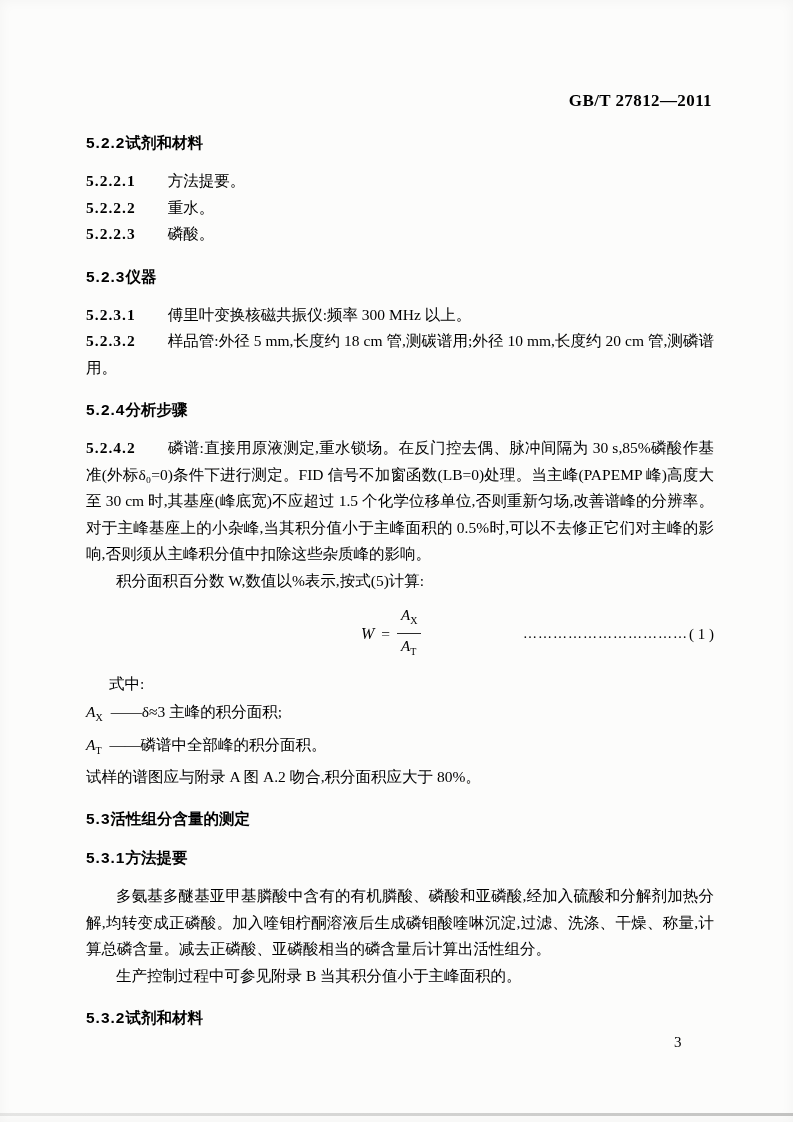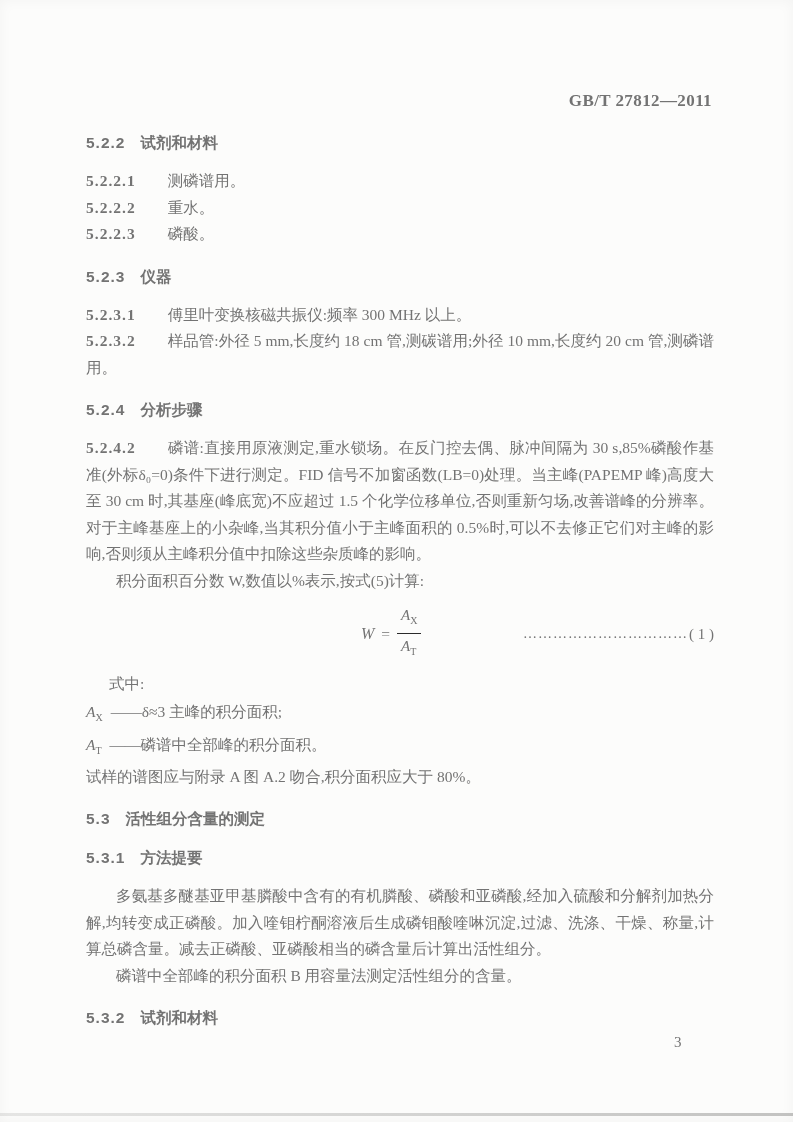--- a/index.html
+++ b/index.html
@@ -3,21 +3,21 @@
 <meta charset="utf-8">
 <style>
   html, body { margin: 0; padding: 0; background: #f3f3f2; }
   .page {
     position: relative;
     width: 793px;
     height: 1122px;
     background: #fcfcfb;
     overflow: hidden;
     font-family: "Liberation Serif", "DejaVu Serif", serif;
-    color: #737373;
+    color: #000000;
     box-shadow: inset 0 0 14px rgba(0,0,0,0.04);
   }
   .std-header {
     position: absolute;
     top: 91px;
     left: 0;
     width: 712px;
     text-align: right;
     font-size: 17px;
     font-weight: bold;
@@ -33,21 +33,21 @@
     line-height: 26px;
   }
   .clause-heading {
     font-family: "Liberation Sans", "DejaVu Sans", sans-serif;
     font-weight: bold;
     font-size: 15.5px;
     line-height: 20px;
     margin: 19px 0 15px;
   }
   .content > .clause-heading:first-child { margin-top: 0; }
-  .clause-heading .clause-num { margin-right: 15px; letter-spacing: 1px; }
+  .clause-heading .clause-num { letter-spacing: 1px; }
   .clause-item {
     text-align: justify;
     line-height: 26.5px;
     margin: 0;
   }
   .clause-item .clause-num {
     font-family: Liberation Serif, serif;
     font-weight: bold;
     margin-right: 32px;
     letter-spacing: 1px;
@@ -101,21 +101,21 @@
   }
 </style>
 </head>
 <body>
 
 <div class="page">
   <div class="std-header">GB/T 27812—2011</div>
 
   <main class="content" id="content">
       <div class="clause-heading"><span class="clause-num">5.2.2</span><span class="clause-text">试剂和材料</span></div>
-      <div class="clause-item"><span class="clause-num">5.2.2.1</span><span class="clause-text">测磷谱用。</span></div>
+      <div class="clause-item"><span class="clause-num">5.2.2.1</span><span class="clause-text">方法提要。</span></div>
       <div class="clause-item"><span class="clause-num">5.2.2.2</span><span class="clause-text">重水。</span></div>
       <div class="clause-item"><span class="clause-num">5.2.2.3</span><span class="clause-text">磷酸。</span></div>
       <div class="clause-heading"><span class="clause-num">5.2.3</span><span class="clause-text">仪器</span></div>
       <div class="clause-item"><span class="clause-num">5.2.3.1</span><span class="clause-text">傅里叶变换核磁共振仪:频率 300 MHz 以上。</span></div>
       <div class="clause-item"><span class="clause-num">5.2.3.2</span><span class="clause-text">样品管:外径 5 mm,长度约 18 cm 管,测碳谱用;外径 10 mm,长度约 20 cm 管,测磷谱用。</span></div>
       <div class="clause-heading"><span class="clause-num">5.2.4</span><span class="clause-text">分析步骤</span></div>
       <div class="clause-item"><span class="clause-num">5.2.4.2</span><span class="clause-text">磷谱:直接用原液测定,重水锁场。在反门控去偶、脉冲间隔为 30 s,85%磷酸作基准(外标δ₀=0)条件下进行测定。FID 信号不加窗函数(LB=0)处理。当主峰(PAPEMP 峰)高度大至 30 cm 时,其基座(峰底宽)不应超过 1.5 个化学位移单位,否则重新匀场,改善谱峰的分辨率。对于主峰基座上的小杂峰,当其积分值小于主峰面积的 0.5%时,可以不去修正它们对主峰的影响,否则须从主峰积分值中扣除这些杂质峰的影响。</span></div>
       <p class="para indent">积分面积百分数 W,数值以%表示,按式(5)计算:</p>
       <div class="formula-row">
     <span class="f-left-pad"></span>
@@ -130,20 +130,20 @@
     <span class="f-dots">……………………………</span>
     <span class="f-eqno">( 1 )</span>
   </div>
       <p class="para half-indent">式中:</p>
       <div class="def-line"><span class="def-sym"><span>A</span><sub>X</sub></span><span class="def-desc">——δ≈3 主峰的积分面积;</span></div>
       <div class="def-line"><span class="def-sym"><span>A</span><sub>T</sub></span><span class="def-desc">——磷谱中全部峰的积分面积。</span></div>
       <p class="para">试样的谱图应与附录 A 图 A.2 吻合,积分面积应大于 80%。</p>
       <div class="clause-heading"><span class="clause-num">5.3</span><span class="clause-text">活性组分含量的测定</span></div>
       <div class="clause-heading"><span class="clause-num">5.3.1</span><span class="clause-text">方法提要</span></div>
       <p class="para indent">多氨基多醚基亚甲基膦酸中含有的有机膦酸、磷酸和亚磷酸,经加入硫酸和分解剂加热分解,均转变成正磷酸。加入喹钼柠酮溶液后生成磷钼酸喹啉沉淀,过滤、洗涤、干燥、称量,计算总磷含量。减去正磷酸、亚磷酸相当的磷含量后计算出活性组分。</p>
-      <p class="para indent">磷谱中全部峰的积分面积 B 用容量法测定活性组分的含量。</p>
+      <p class="para indent">生产控制过程中可参见附录 B 当其积分值小于主峰面积的。</p>
       <div class="clause-heading"><span class="clause-num">5.3.2</span><span class="clause-text">试剂和材料</span></div>
     </main>
 
   <div class="page-num">3</div>
 
   <div class="scan-bottom-edge"></div>
 </div>
 
 </body></html>

